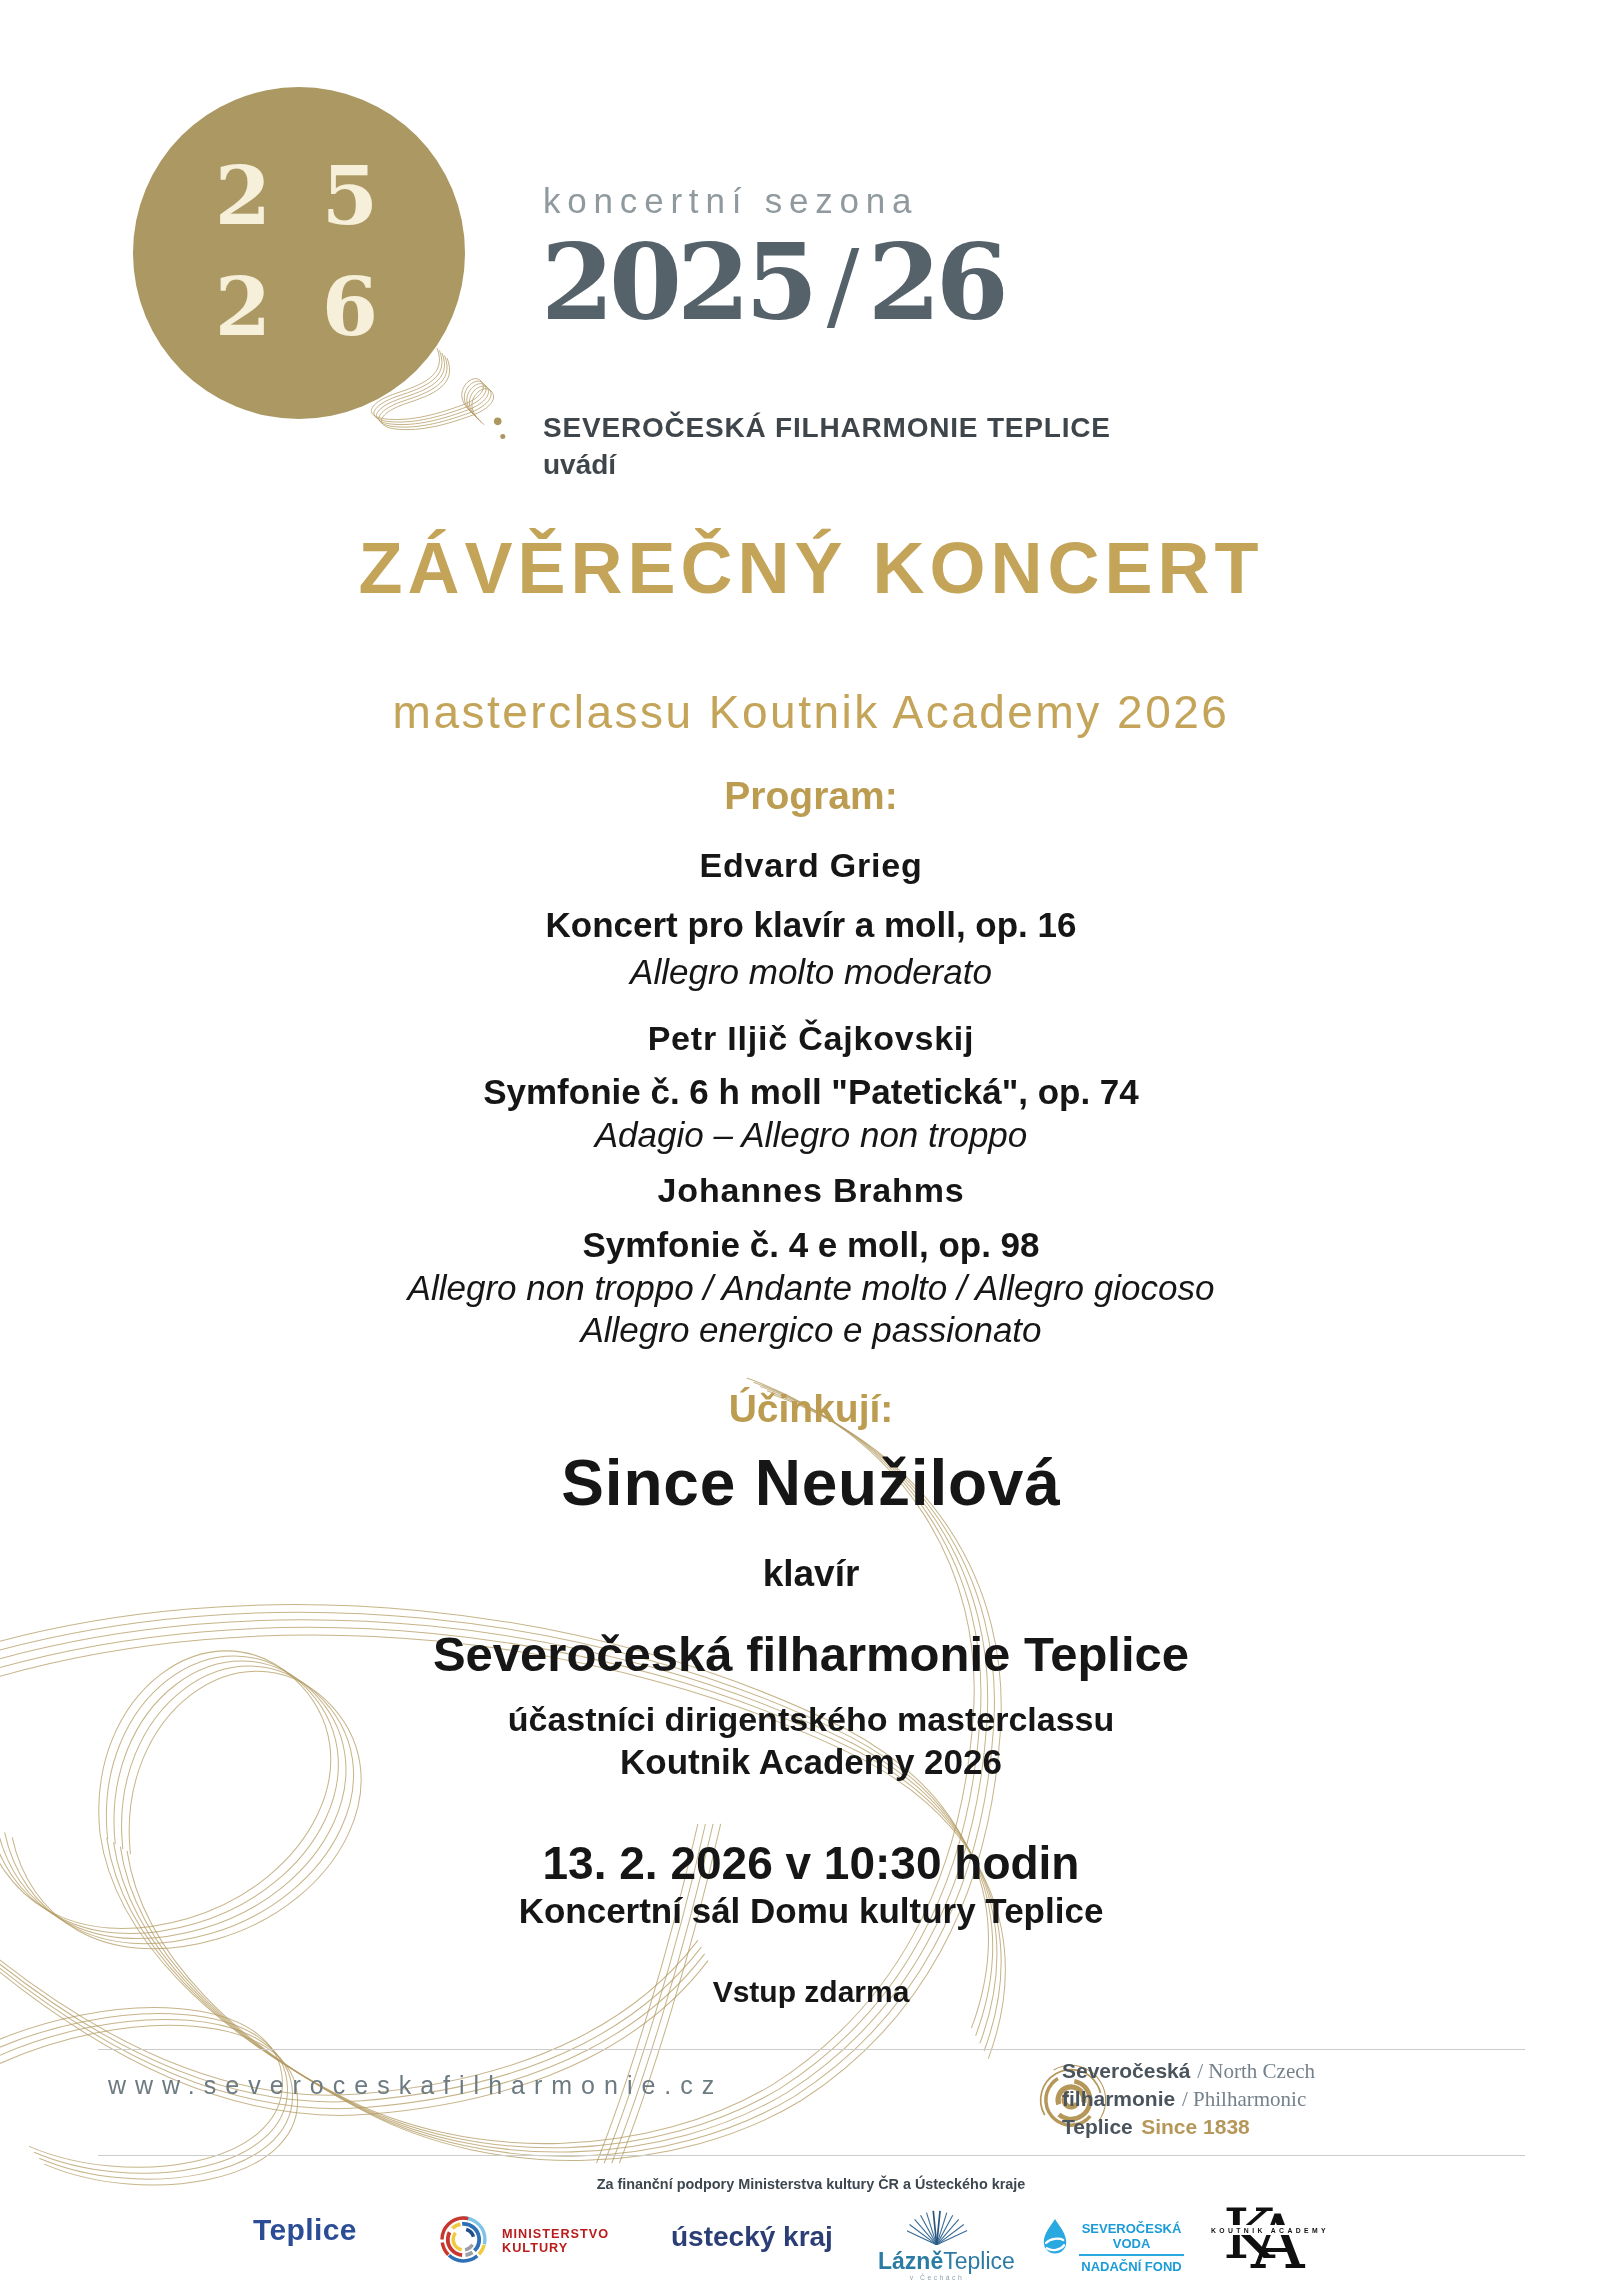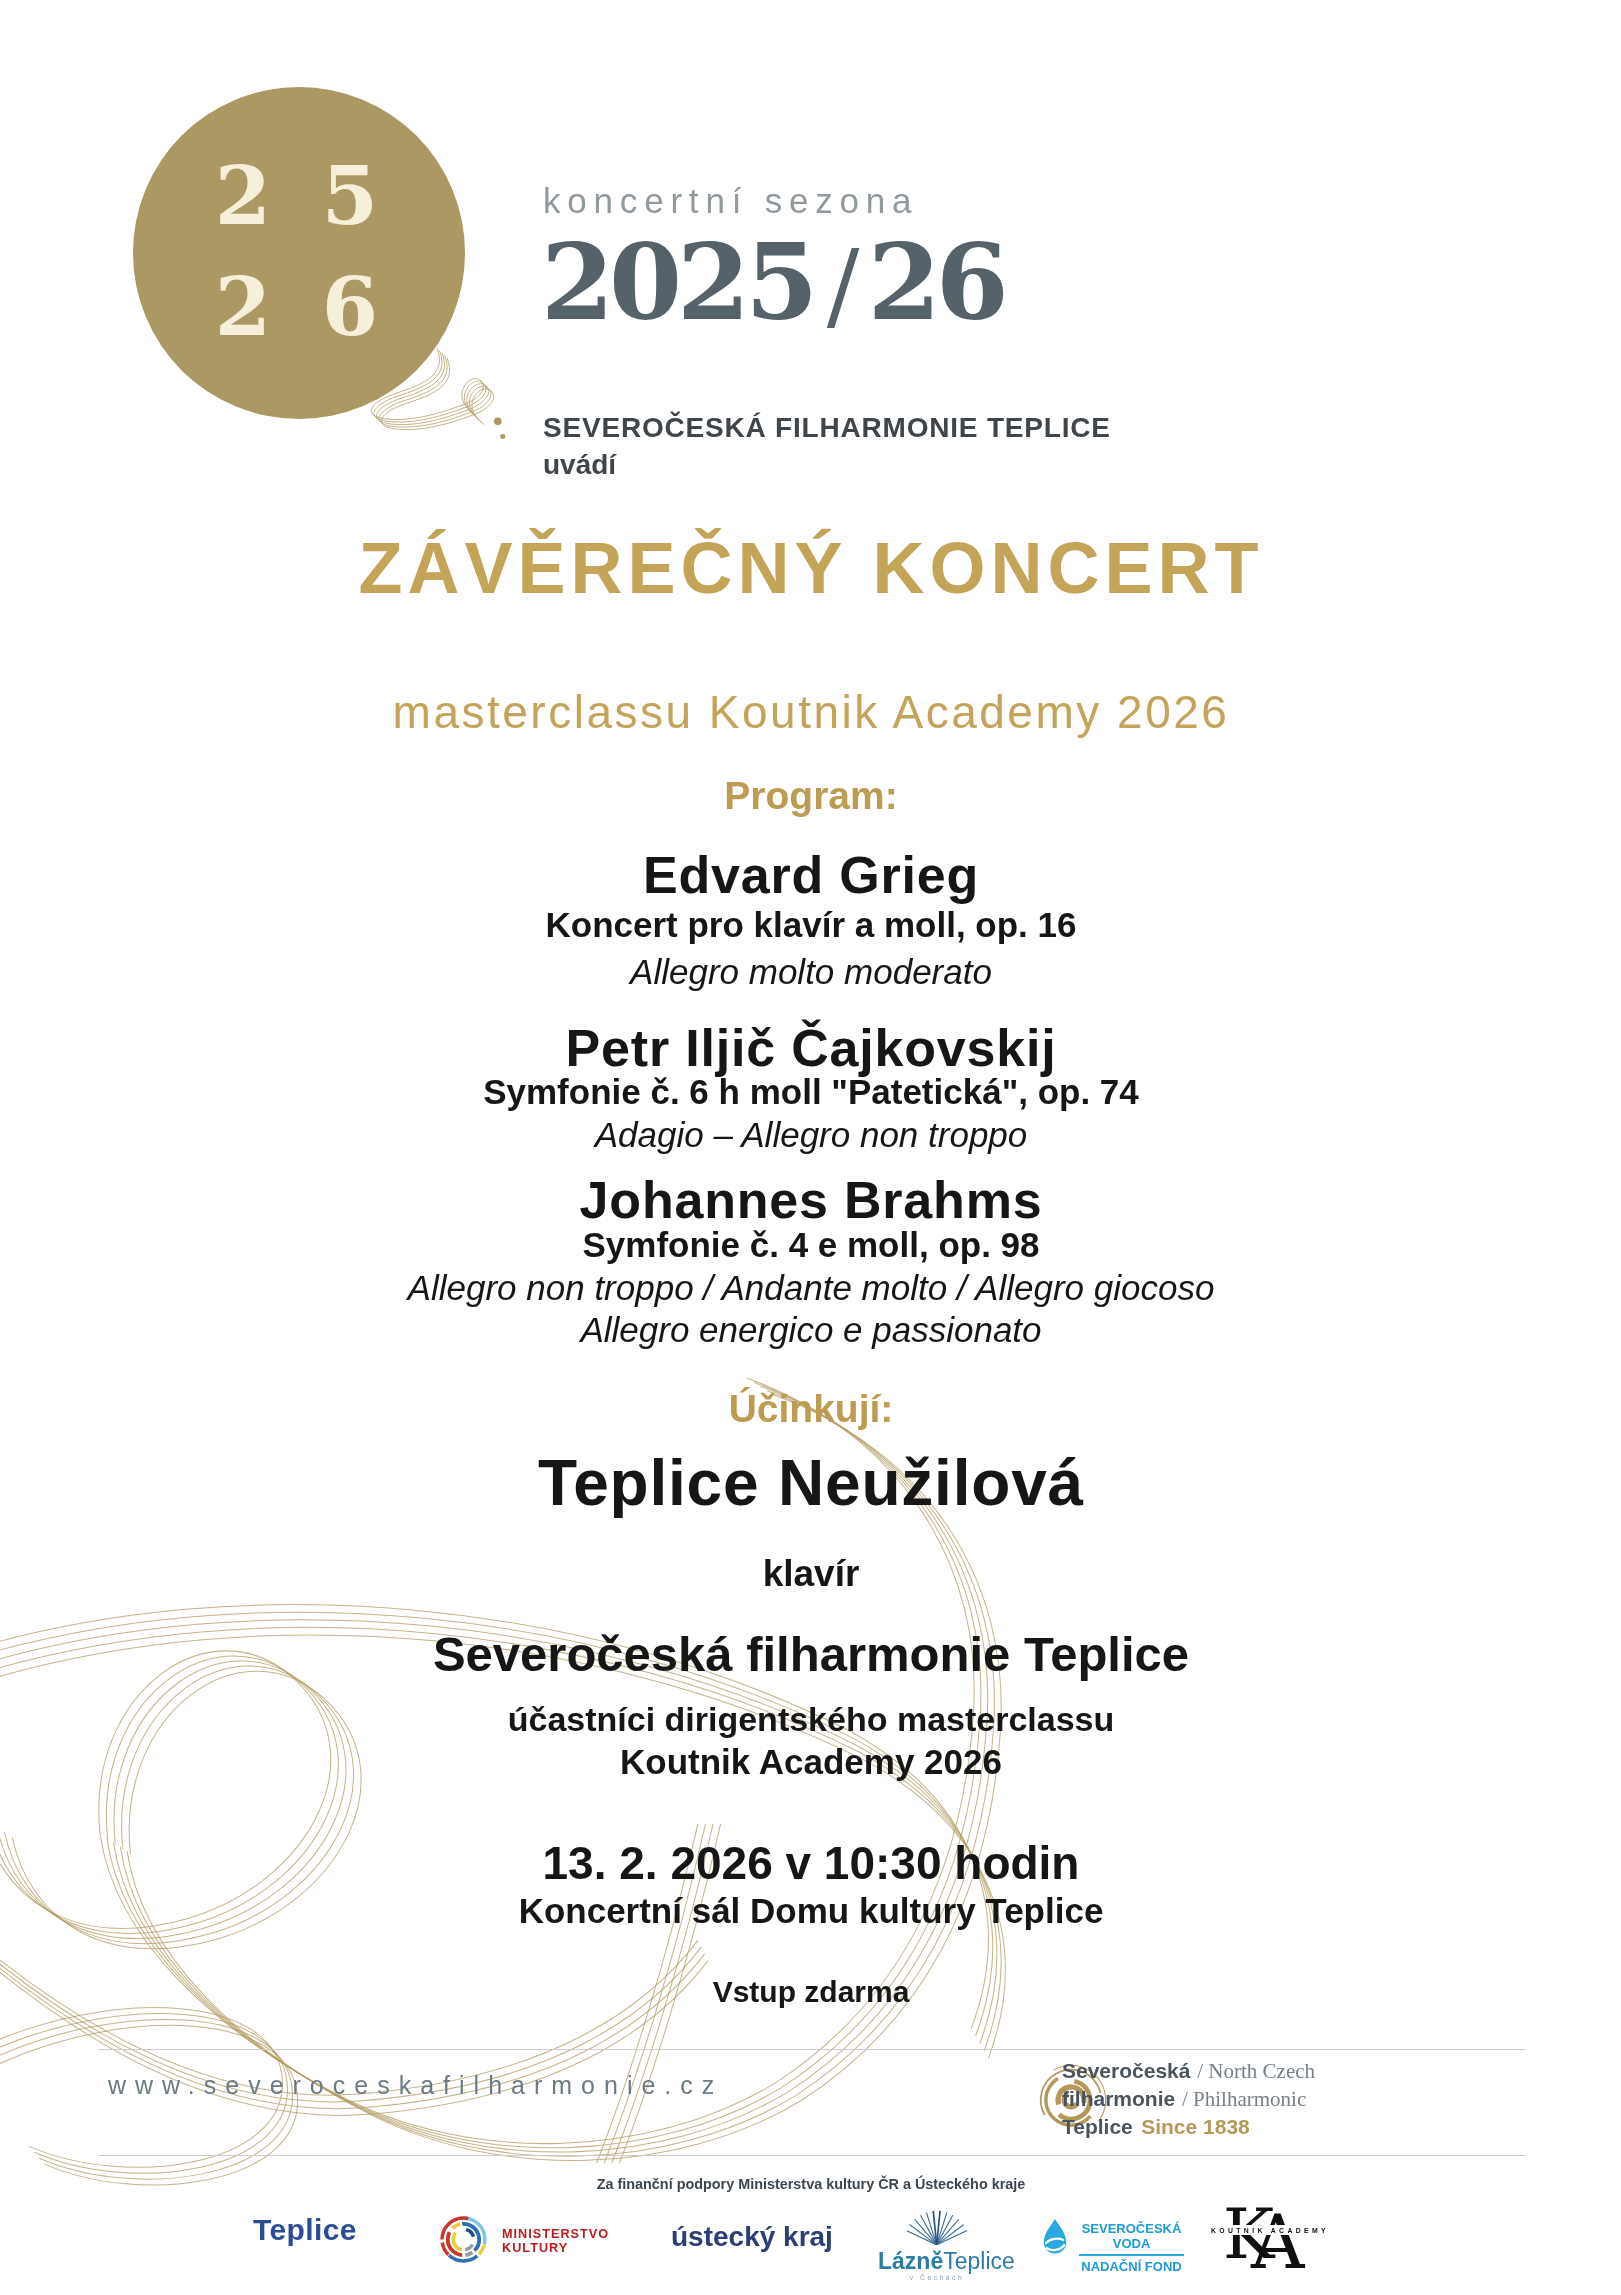--- a/index.html
+++ b/index.html
@@ -42,21 +42,21 @@
     position:absolute;left:543px;top:449px;font-size:28px;font-weight:600;color:#3f464b;z-index:1;
   }
   
   .line{position:absolute;left:0;width:100%;text-align:center;line-height:1.08;z-index:1;}
   .gold{color:#c3a458;}
   .gold2{color:#bc9c50;}
   .l-title{top:530px;font-size:72px;font-weight:700;letter-spacing:5px;}
   .l-subtitle{top:688px;font-size:46px;font-weight:500;letter-spacing:2.5px;}
   .l-program-h{top:775px;font-size:39px;font-weight:700;}
   .l-comp1{top:847px;} .l-comp2{top:1020px;} .l-comp3{top:1172px;}
-  .composer{font-size:52px;font-weight:700;letter-spacing:0.8px;}
+  .composer{font-size:34px;font-weight:700;letter-spacing:0.8px;}
   .work{font-size:35px;font-weight:700;}
   .movement{font-size:35px;font-weight:500;font-style:italic;}
   .l-work1{top:906px;} .l-mov1{top:953px;}
   .l-work2{top:1073px;} .l-mov2{top:1116px;}
   .l-work3{top:1226px;} .l-mov3a{top:1269px;} .l-mov3b{top:1311px;}
   .l-ucinkuji{top:1388px;font-size:39px;font-weight:700;}
   .l-soloist{top:1449px;font-size:64px;font-weight:700;letter-spacing:0.8px;}
   .l-role{top:1554px;font-size:37px;font-weight:600;}
   .l-orch{top:1628px;font-size:49px;font-weight:700;}
   .l-note1{top:1701px;font-size:34px;font-weight:700;}
@@ -183,21 +183,21 @@
   <div class="line l-comp2 composer">Petr Iljič Čajkovskij</div>
   <div class="line l-work2 work">Symfonie č. 6 h moll "Patetická", op. 74</div>
   <div class="line l-mov2 movement">Adagio – Allegro non troppo</div>
 
   <div class="line l-comp3 composer">Johannes Brahms</div>
   <div class="line l-work3 work">Symfonie č. 4 e moll, op. 98</div>
   <div class="line l-mov3b movement">Allegro energico e passionato</div>
   <div class="line l-mov3a movement">Allegro non troppo / Andante molto / Allegro giocoso</div>
 
   <div class="line l-ucinkuji gold2">Účinkují:</div>
-  <div class="line l-soloist">Teplice Neužilová</div>
+  <div class="line l-soloist">Since Neužilová</div>
   <div class="line l-role">klavír</div>
   <div class="line l-orch">Severočeská filharmonie Teplice</div>
   <div class="line l-note1">účastníci dirigentského masterclassu</div>
   <div class="line l-note2">Koutnik Academy 2026</div>
 
   <div class="line l-date">13. 2. 2026 v 10:30 hodin</div>
   <div class="line l-venue">Koncertní sál Domu kultury Teplice</div>
   <div class="line l-admission">Vstup zdarma</div>
 
   <div class="rule rule1"></div>

